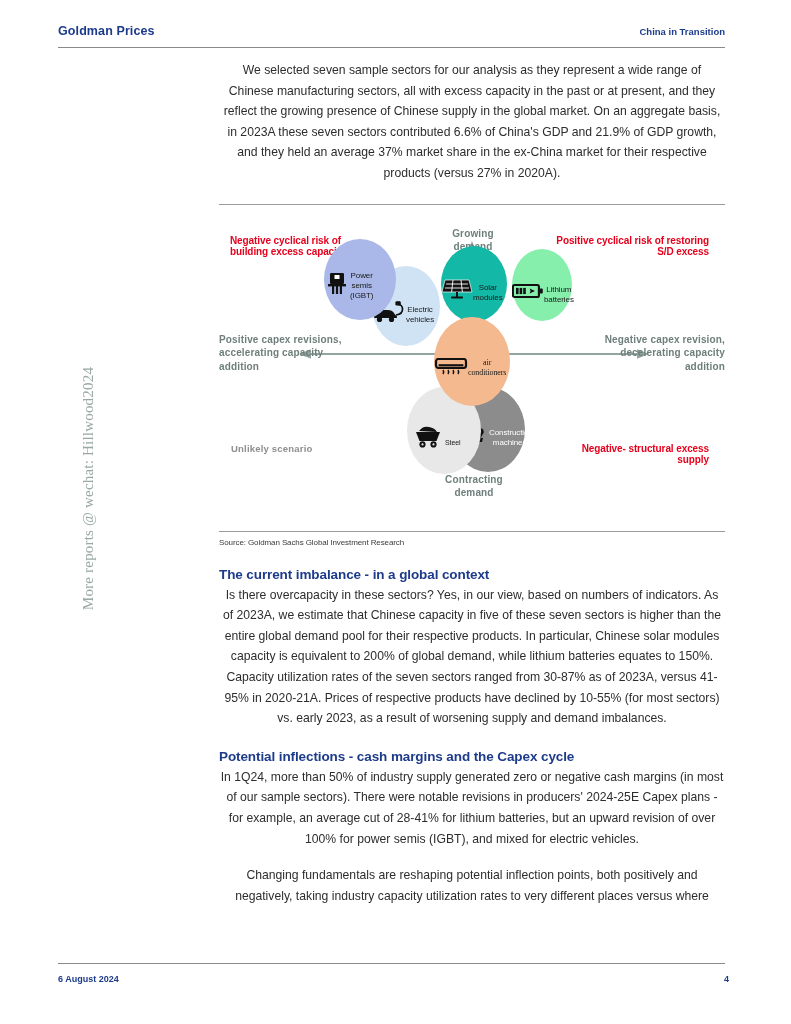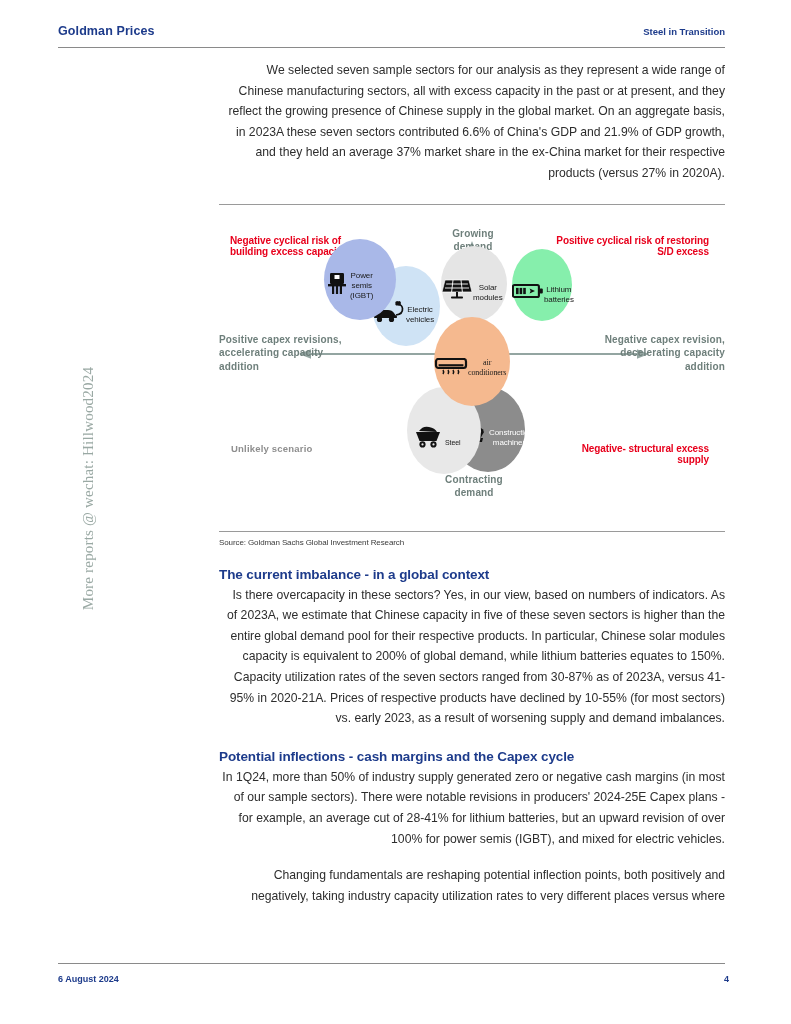--- a/index.html
+++ b/index.html
@@ -74,21 +74,21 @@
     position: absolute;
     left: 219px;
     top: 60px;
     width: 506px;
   }
   p.body {
     margin: 0 0 0 0;
     font-size: 12.2px;
     line-height: 20.6px;
     color: #2d2d2d;
-    text-align: right;
+    text-align: center;
   }
   .gap-16 { height: 16px; }
   .gap-20 { height: 20px; }
 
   h2.section {
     margin: 0;
     font-size: 13.5px;
     font-weight: bold;
     color: #1d3b8b;
     letter-spacing: -0.1px;
@@ -191,21 +191,21 @@
     color: #1d3b8b;
   }
 </style>
 </head>
 <body>
 
 <div class="page">
 
   <div class="header">
     <div class="header-brand">Goldman Prices</div>
-    <div class="header-right">Steel in Transition</div>
+    <div class="header-right">China in Transition</div>
   </div>
   <div class="header-rule"></div>
 
   <div class="watermark">More reports @ wechat: Hillwood2024</div>
 
   <div class="content">
 
     <p class="body">We selected seven sample sectors for our analysis as they represent a wide range of Chinese manufacturing sectors, all with excess capacity in the past or at present, and they reflect the growing presence of Chinese supply in the global market. On an aggregate basis, in 2023A these seven sectors contributed 6.6% of China's GDP and 21.9% of GDP growth, and they held an average 37% market share in the ex-China market for their respective products (versus 27% in 2020A).</p>
 
     <div class="gap-20"></div>
@@ -275,21 +275,21 @@
               <circle cx="19.5" cy="18.4" r="2.6" fill="#111"></circle>
               <path d="M24 14 Q31 13 30.5 7.5 Q30 3.5 26 3.5" fill="none" stroke="#111" stroke-width="1.7"></path>
               <rect x="23.4" y="0.6" width="5.4" height="3.8" rx="0.8" fill="#111"></rect>
               <rect x="24.6" y="-0.6" width="1.1" height="1.8" fill="#111"></rect>
               <rect x="26.6" y="-0.6" width="1.1" height="1.8" fill="#111"></rect>
             </svg>
           </span>
           <span class="bubble-label" style="margin-top:7px;">Electric<br>vehicles</span>
         </div>
 
-        <div class="bubble" style="left:222px;top:25px;width:66px;height:66px;background:#e5e5e5;padding-top:10px;z-index:5;">
+        <div class="bubble" style="left:222px;top:25px;width:66px;height:66px;background:#14b8a6;padding-top:10px;z-index:5;">
           <span>
             <svg class="icon-svg" width="32" height="22" viewBox="0 0 32 22">
               <path d="M4 2 L28 2 L31 14 L1 14 Z" fill="#111"></path>
               <path d="M4 2 L28 2 L31 14 L1 14 Z" fill="none" stroke="#fff" stroke-width="0.7"></path>
               <line x1="5.1" y1="6" x2="26.9" y2="6" stroke="#fff" stroke-width="0.9"></line>
               <line x1="4" y1="10" x2="28" y2="10" stroke="#fff" stroke-width="0.9"></line>
               <line x1="12" y1="2" x2="10.6" y2="14" stroke="#fff" stroke-width="0.9"></line>
               <line x1="20" y1="2" x2="21.4" y2="14" stroke="#fff" stroke-width="0.9"></line>
               <rect x="15" y="14" width="2" height="5" fill="#111"></rect>
               <rect x="10" y="18.6" width="12" height="2" rx="0.8" fill="#111"></rect>

